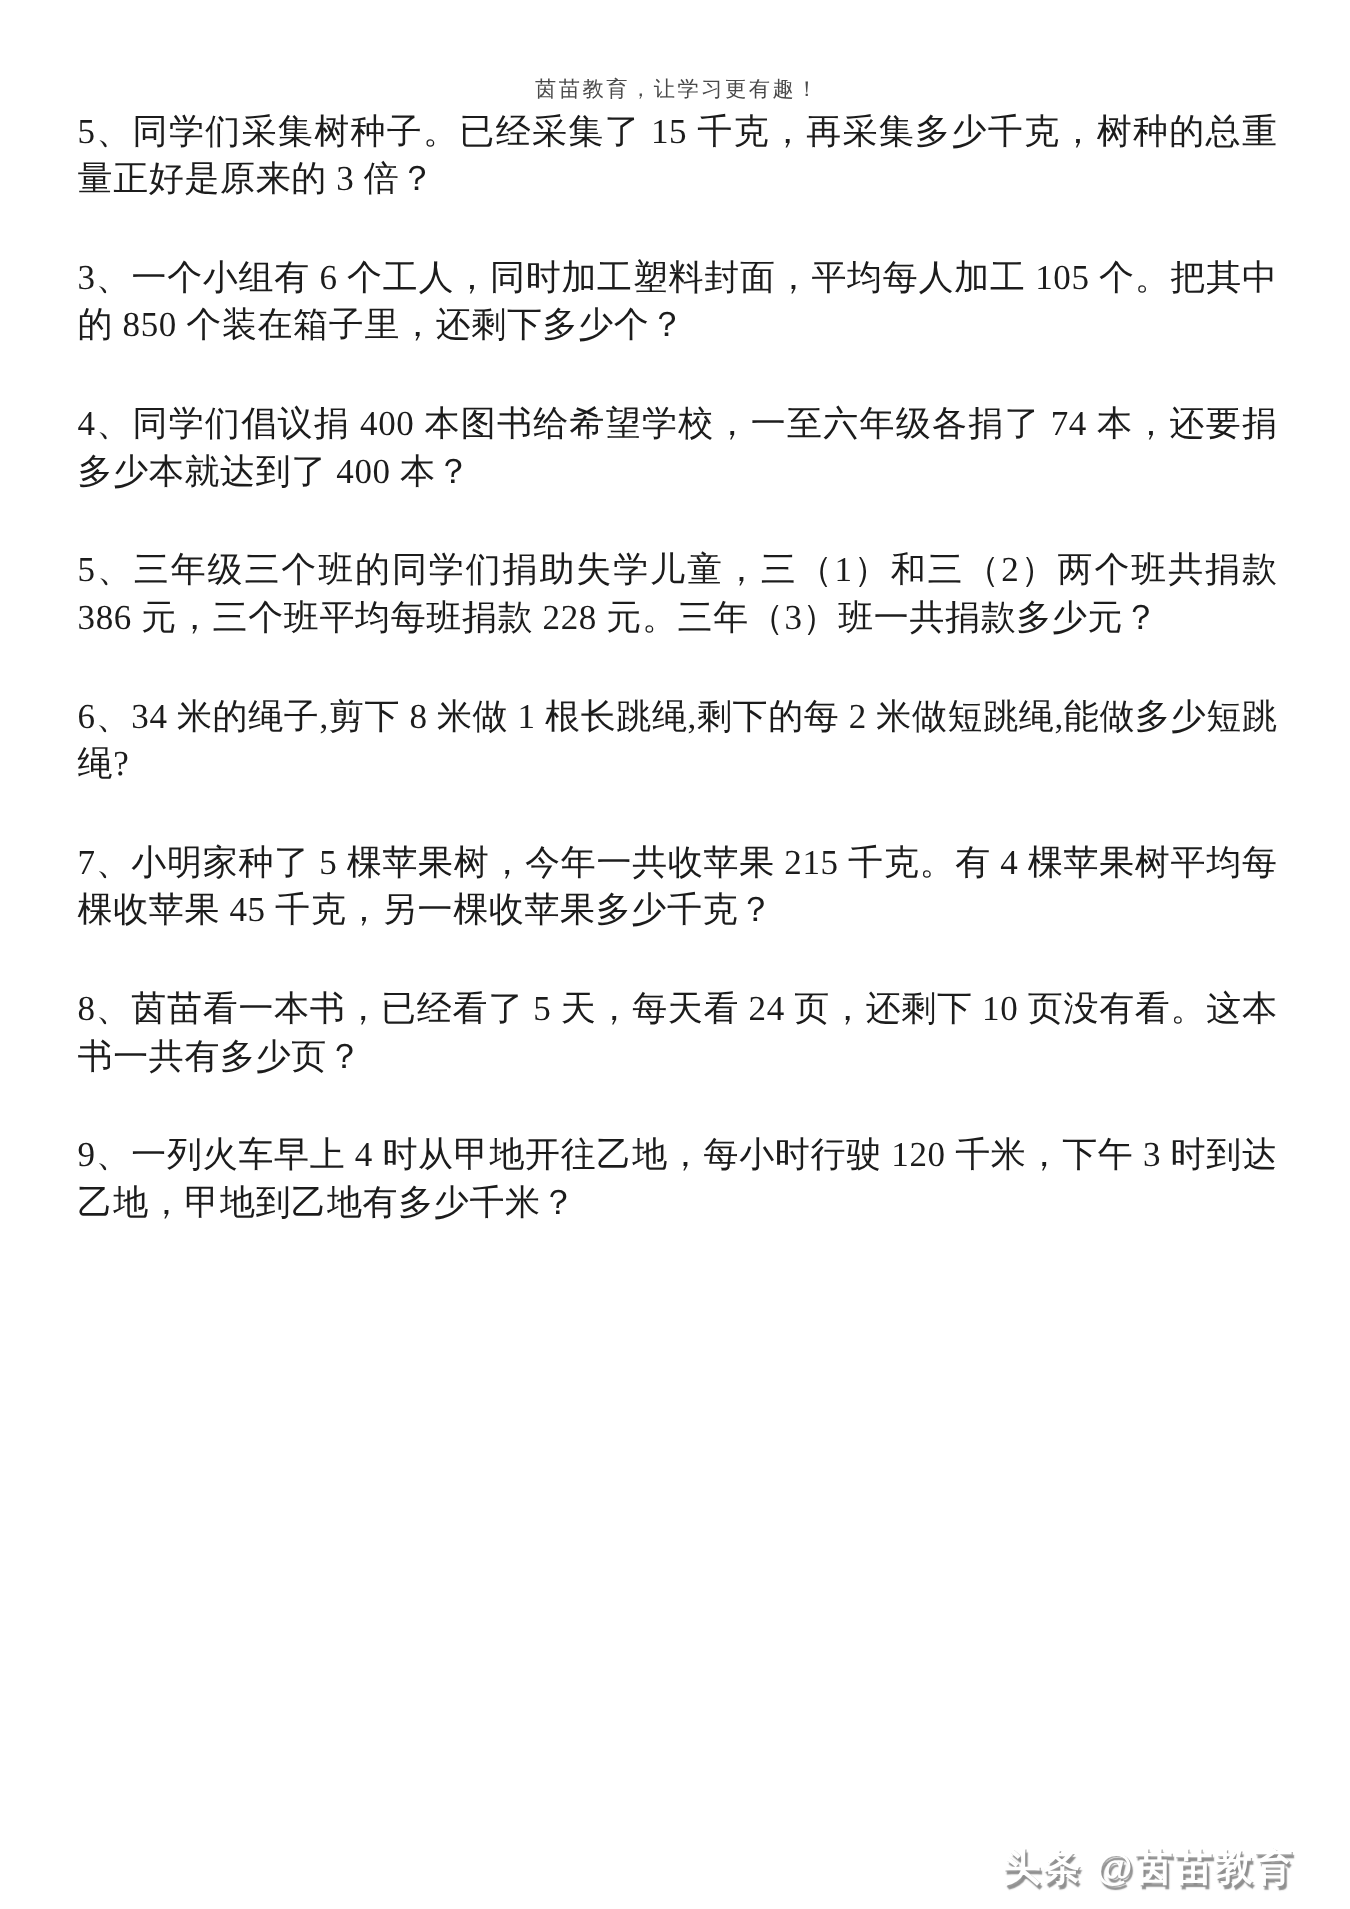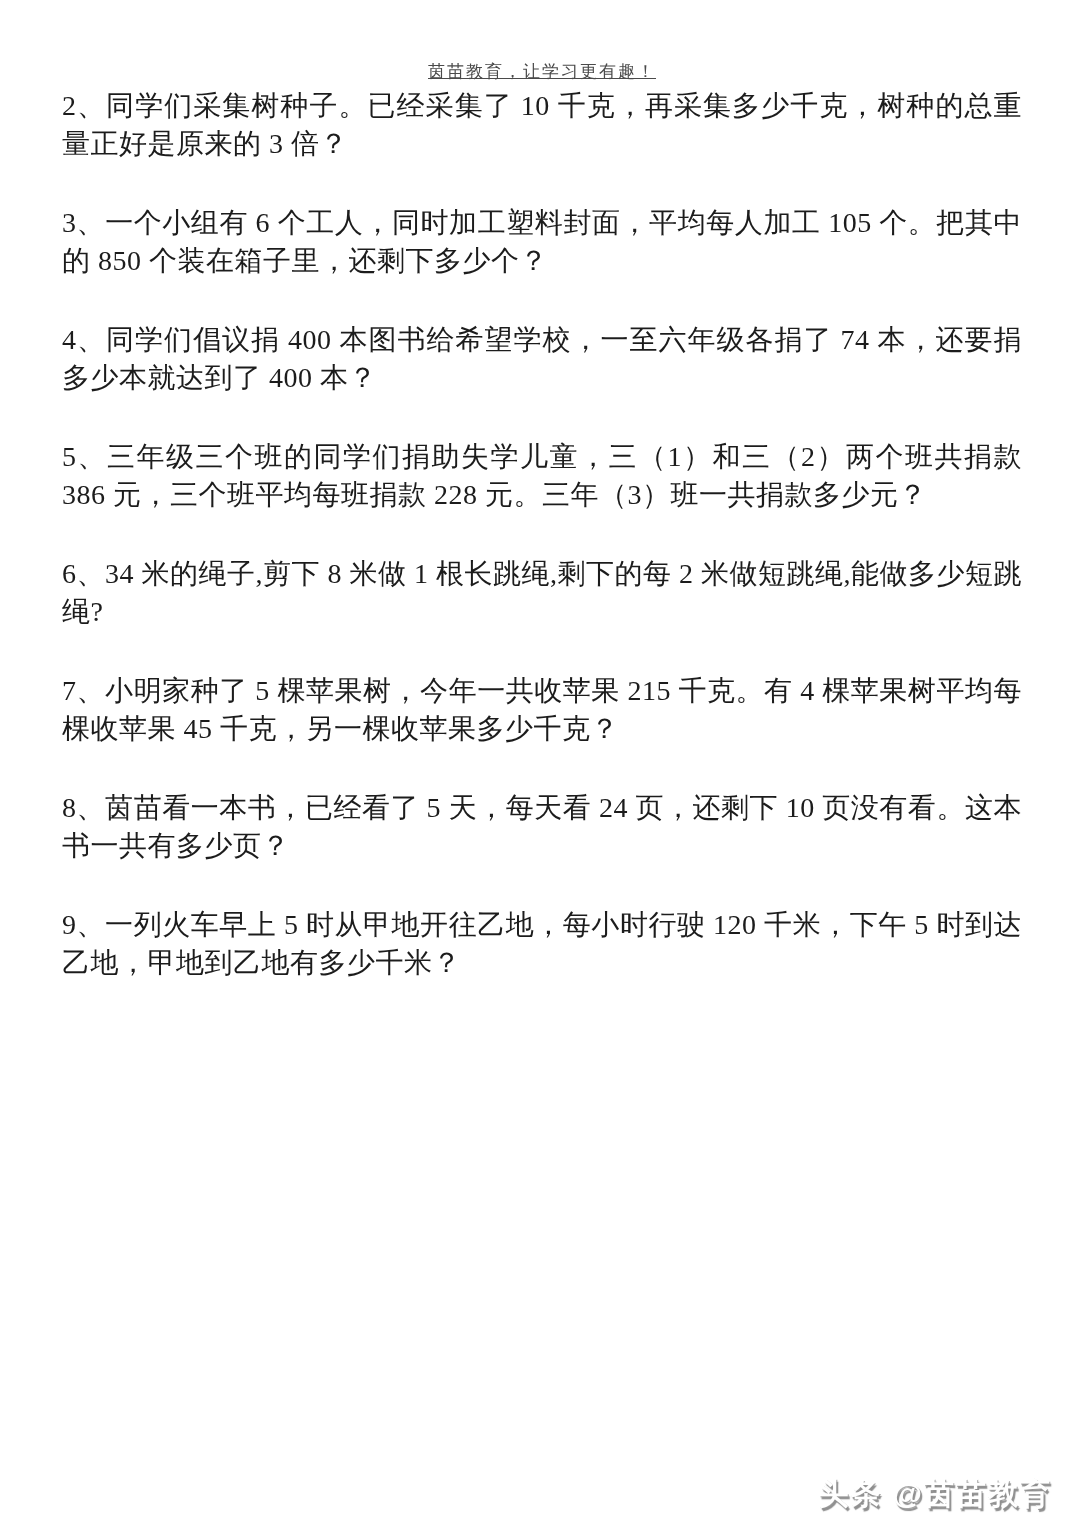--- a/index.html
+++ b/index.html
@@ -14,63 +14,62 @@
   }
   .page {
     padding: 60px 58px 0 62px;
   }
   .slogan {
     text-align: center;
     font-size: 17px;
     color: #4a4a4a;
     letter-spacing: 2px;
     margin-bottom: 4px;
-    text-decoration: underline;
   }
   .doc-title {
     text-align: center;
     font-size: 31px;
     font-weight: bold;
     color: #111111;
     letter-spacing: 1px;
     margin-bottom: 10px;
   }
   .problem-list { }
   .problem {
     font-size: 28px;
     line-height: 38px;
     text-align: justify;
     color: #1c1c1c;
     margin-bottom: 41px;
     letter-spacing: 0.5px;
   }
   .watermark {
     position: absolute;
-    right: 28px;
+    right: 44px;
     bottom: 12px;
     font-family: "Liberation Sans", "DejaVu Sans", sans-serif;
     font-weight: bold;
     font-size: 30px;
     letter-spacing: 2px;
     color: #ffffff;
     text-shadow: 2px 3px 1px #8f8f8f, 1px 1px 0 #aaaaaa;
     user-select: none;
   }
 </style>
 </head>
 <body>
 
 <div class="page">
   <div class="slogan">茵苗教育，让学习更有趣！</div>
 
   <div class="problem-list">
-    <p class="problem">2、同学们采集树种子。已经采集了 10 千克，再采集多少千克，树种的总重量正好是原来的 3 倍？</p>
+    <p class="problem">5、同学们采集树种子。已经采集了 15 千克，再采集多少千克，树种的总重量正好是原来的 3 倍？</p>
     <p class="problem">3、一个小组有 6 个工人，同时加工塑料封面，平均每人加工 105 个。把其中的 850 个装在箱子里，还剩下多少个？</p>
     <p class="problem">4、同学们倡议捐 400 本图书给希望学校，一至六年级各捐了 74 本，还要捐多少本就达到了 400 本？</p>
     <p class="problem">5、三年级三个班的同学们捐助失学儿童，三（1）和三（2）两个班共捐款 386 元，三个班平均每班捐款 228 元。三年（3）班一共捐款多少元？</p>
     <p class="problem">6、34 米的绳子,剪下 8 米做 1 根长跳绳,剩下的每 2 米做短跳绳,能做多少短跳绳?</p>
     <p class="problem">7、小明家种了 5 棵苹果树，今年一共收苹果 215 千克。有 4 棵苹果树平均每棵收苹果 45 千克，另一棵收苹果多少千克？</p>
     <p class="problem">8、茵苗看一本书，已经看了 5 天，每天看 24 页，还剩下 10 页没有看。这本书一共有多少页？</p>
-    <p class="problem">9、一列火车早上 5 时从甲地开往乙地，每小时行驶 120 千米，下午 5 时到达乙地，甲地到乙地有多少千米？</p>
+    <p class="problem">9、一列火车早上 4 时从甲地开往乙地，每小时行驶 120 千米，下午 3 时到达乙地，甲地到乙地有多少千米？</p>
   </div>
 </div>
 
 <div class="watermark">头条 @茵苗教育</div>
 
 </body></html>

